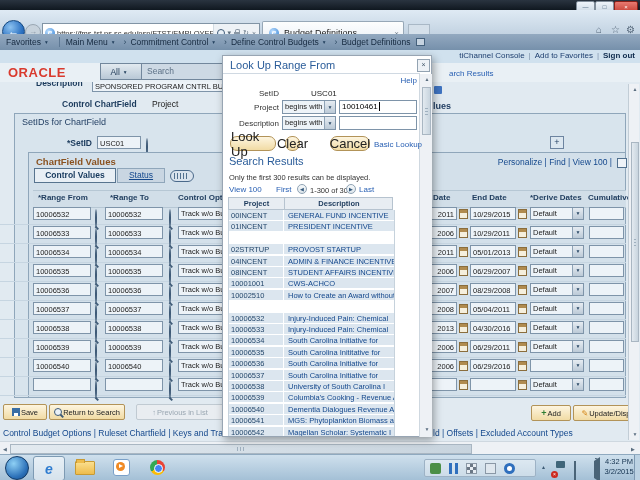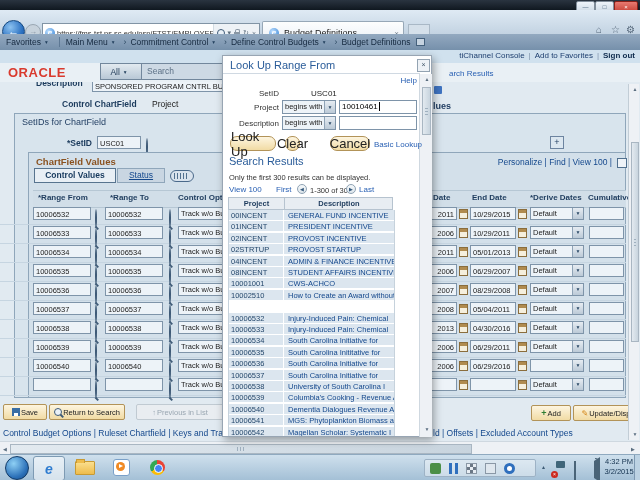--- a/index.html
+++ b/index.html
@@ -411,24 +411,20 @@
     </div>
     <div id="modal-rows">
         <div class="m-row" style="top: 0px;">
           <span class="mc1">00INCENT</span>
           <span class="mc2">GENERAL FUND INCENTIVE</span>
         </div>
         <div class="m-row" style="top: 11.4px;">
           <span class="mc1">01INCENT</span>
           <span class="mc2">PRESIDENT INCENTIVE</span>
         </div>
-        <div class="m-row" style="top: 22.8px;">
-          <span class="mc1">02INCENT</span>
-          <span class="mc2">PROVOST INCENTIVE</span>
-        </div>
         <div class="m-row" style="top: 34.2px;">
           <span class="mc1">02STRTUP</span>
           <span class="mc2">PROVOST STARTUP</span>
         </div>
         <div class="m-row" style="top: 45.6px;">
           <span class="mc1">04INCENT</span>
           <span class="mc2">ADMIN &amp; FINANCE INCENTIVE</span>
         </div>
         <div class="m-row" style="top: 57px;">
           <span class="mc1">08INCENT</span>

